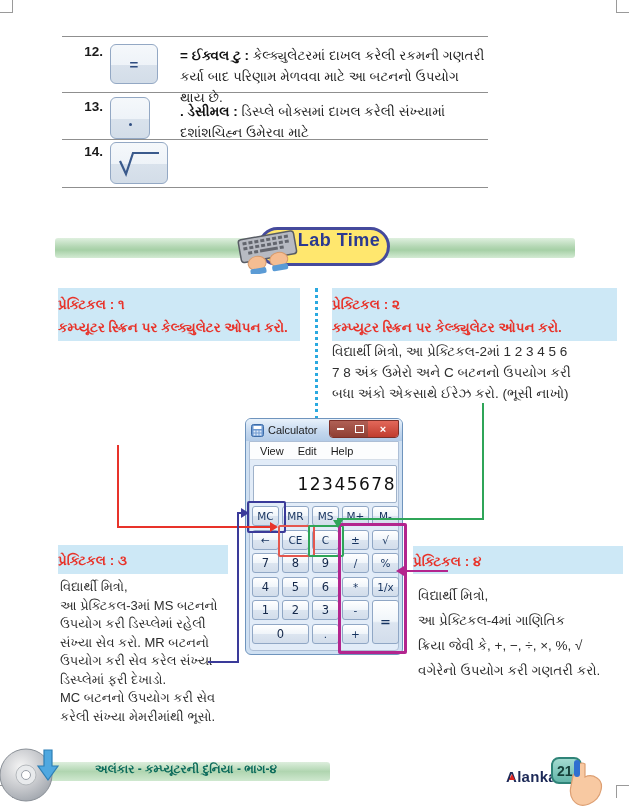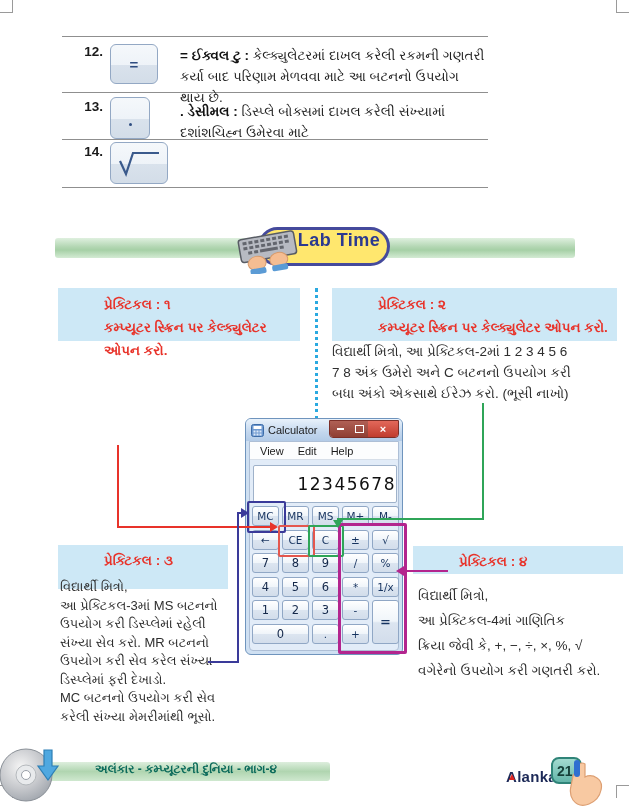--- a/index.html
+++ b/index.html
@@ -31,24 +31,24 @@
   .green-band{position:absolute;left:55px;top:238px;width:520px;height:20px;border-radius:3px;
       background:linear-gradient(180deg,#dff0df 0%,#b2d6b2 45%,#a6d0a6 60%,#d4ebd4 100%);}
   .labtime{position:absolute;left:258px;top:227px;width:132px;height:39px;background:#ffe76e;
       border:3px solid #454a9c;border-radius:22px;display:flex;justify-content:center;
       box-sizing:border-box;padding-left:30px;z-index:2;}
   .labtime span{font-size:18px;font-weight:bold;color:#2b3990;letter-spacing:.5px;}
   .kb-svg{position:absolute;left:236px;top:226px;z-index:3;}
 
   
   .phdr{position:absolute;background:#cde8f6;color:#e8332a;font-weight:bold;font-size:13.5px;box-sizing:border-box;}
-  .phdr .l{padding-left:0;line-height:23px;margin-left:46px;}
+  .phdr .l{padding-left:0;line-height:23px;}
   .phdr1{left:58px;top:288px;width:242px;height:53px;padding-top:5px;}
   .phdr2{left:332px;top:288px;width:285px;height:53px;padding-top:5px;}
-  .phdr3{left:58px;top:545px;width:170px;height:44px;padding-top:4px;}
+  .phdr3{left:58px;top:545px;width:170px;height:29px;padding-top:4px;}
   .phdr4{left:413px;top:546px;width:210px;height:28px;padding-top:4px;}
   .dotted-sep{position:absolute;left:315px;top:288px;height:132px;width:0;border-left:3px dotted #2aa9e0;}
   .pbody{position:absolute;font-size:13.5px;color:#2e2e2e;}
   .pbody div{white-space:nowrap;}
   .pb1{left:60px;top:341px;line-height:21px;}
   .pb2{left:332px;top:341px;line-height:21px;}
   .pb3{left:60px;top:578px;line-height:18.5px;font-size:13px;}
   .pb4{left:418px;top:583px;line-height:25px;}
 
   

